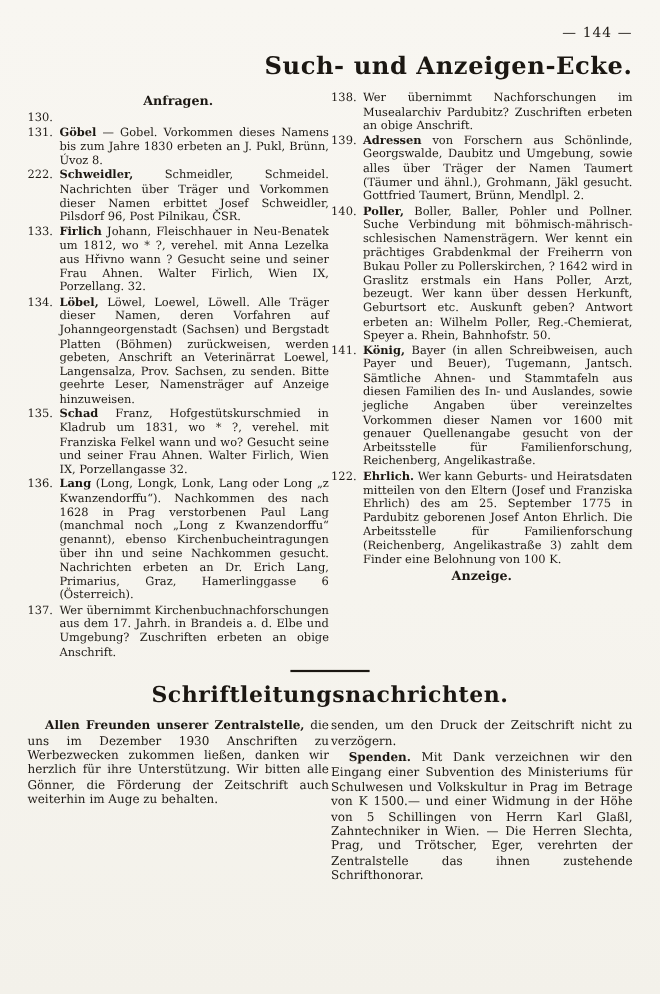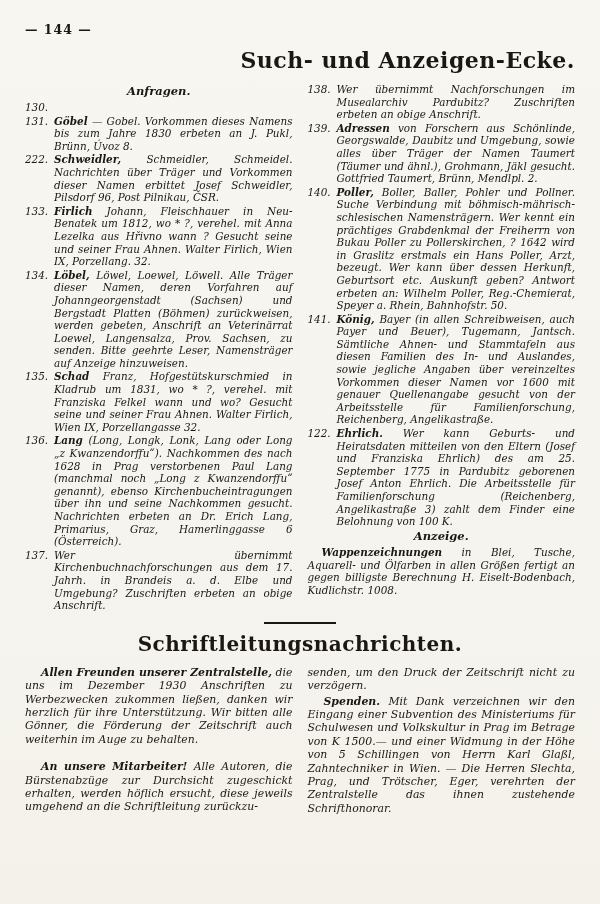--- a/index.html
+++ b/index.html
@@ -10,41 +10,41 @@
     color: #1b1712;
   }
   .page {
     width: 600px; height: 904px;
     box-sizing: border-box;
     padding: 22px 25px 0 25px;
     background: linear-gradient(180deg, #f8f6f1 0%, #f6f4ee 60%, #f3f1ea 100%);
     overflow: hidden;
   }
   .page-number {
-    text-align: left;
+    text-align: right;
     font-size: 12.5px;
-    font-weight: bold;
+    font-weight: normal;
     letter-spacing: 1px;
     margin-bottom: 10px;
   }
   .main-title {
     text-align: right;
     font-size: 22px;
     font-weight: bold;
     letter-spacing: 0.5px;
     margin: 4px 0 10px 0;
   }
   .sub-title {
     text-align: center;
     font-size: 20px;
     font-weight: bold;
     letter-spacing: 0.5px;
     margin: 8px 0 10px 0;
   }
-  .cols { display: flex; gap: 15px; font-style: italic; }
+  .cols { display: flex; gap: 2px; }
   .col { flex: 1; min-width: 0; }
   .col-heading {
     text-align: center;
     font-size: 11.5px;
     font-weight: bold;
     margin: 1px 0 3px 0;
   }
   .entry {
     display: flex;
     font-size: 10.4px;
@@ -138,34 +138,32 @@
       <div class="entry">
         <span class="num">141.</span>
         <span class="body"><b class="lead">König,</b> <span>Bayer (in allen Schreibweisen, auch Payer und Beuer), Tugemann, Jantsch. Sämtliche Ahnen- und Stammtafeln aus diesen Familien des In- und Auslandes, sowie jegliche Angaben über vereinzeltes Vorkommen dieser Namen vor 1600 mit genauer Quellenangabe gesucht von der Arbeitsstelle für Familienforschung, Reichenberg, Angelikastraße.</span></span>
       </div>
       <div class="entry">
         <span class="num">122.</span>
         <span class="body"><b class="lead">Ehrlich.</b> <span>Wer kann Geburts- und Heiratsdaten mitteilen von den Eltern (Josef und Franziska Ehrlich) des am 25. September 1775 in Pardubitz geborenen Josef Anton Ehrlich. Die Arbeitsstelle für Familienforschung (Reichenberg, Angelikastraße 3) zahlt dem Finder eine Belohnung von 100 K.</span></span>
       </div>
 
       <div class="col-heading">Anzeige.</div>
-      <p class="ad-para"><b class="lead">Wappenzeichnungen</b> <span>in Blei, Tusche, Aquarell- und Ölfarben in allen Größen fertigt an gegen billigste Berechnung H. Eiselt-Bodenbach, Kudlichstr. 1008.</span></p>
     </div>
 
   </div>
 
   <div class="section-divider"></div>
 
   <div class="sub-title">Schriftleitungsnachrichten.</div>
 
   <div class="cols">
 
     <div class="col">
       <p class="para"><b class="lead">Allen Freunden unserer Zentralstelle,</b> <span>die uns im Dezember 1930 Anschriften zu Werbezwecken zukommen ließen, danken wir herzlich für ihre Unterstützung. Wir bitten alle Gönner, die Förderung der Zeitschrift auch weiterhin im Auge zu behalten.</span></p>
-      <p class="para gap-above"><b class="lead">An unsere Mitarbeiter!</b> <span>Alle Autoren, die Bürstenabzüge zur Durchsicht zugeschickt erhalten, werden höflich ersucht, diese jeweils umgehend an die Schriftleitung zurückzu-</span></p>
     </div>
 
     <div class="col">
       <p class="para" style="text-indent:0;"><b class="lead"></b> <span>senden, um den Druck der Zeitschrift nicht zu verzögern.</span></p>
       <p class="para"><b class="lead">Spenden.</b> <span>Mit Dank verzeichnen wir den Eingang einer Subvention des Ministeriums für Schulwesen und Volkskultur in Prag im Betrage von K 1500.— und einer Widmung in der Höhe von 5 Schillingen von Herrn Karl Glaßl, Zahntechniker in Wien. — Die Herren Slechta, Prag, und Trötscher, Eger, verehrten der Zentralstelle das ihnen zustehende Schrifthonorar.</span></p>
     </div>
 
   </div>
 
 </div>

